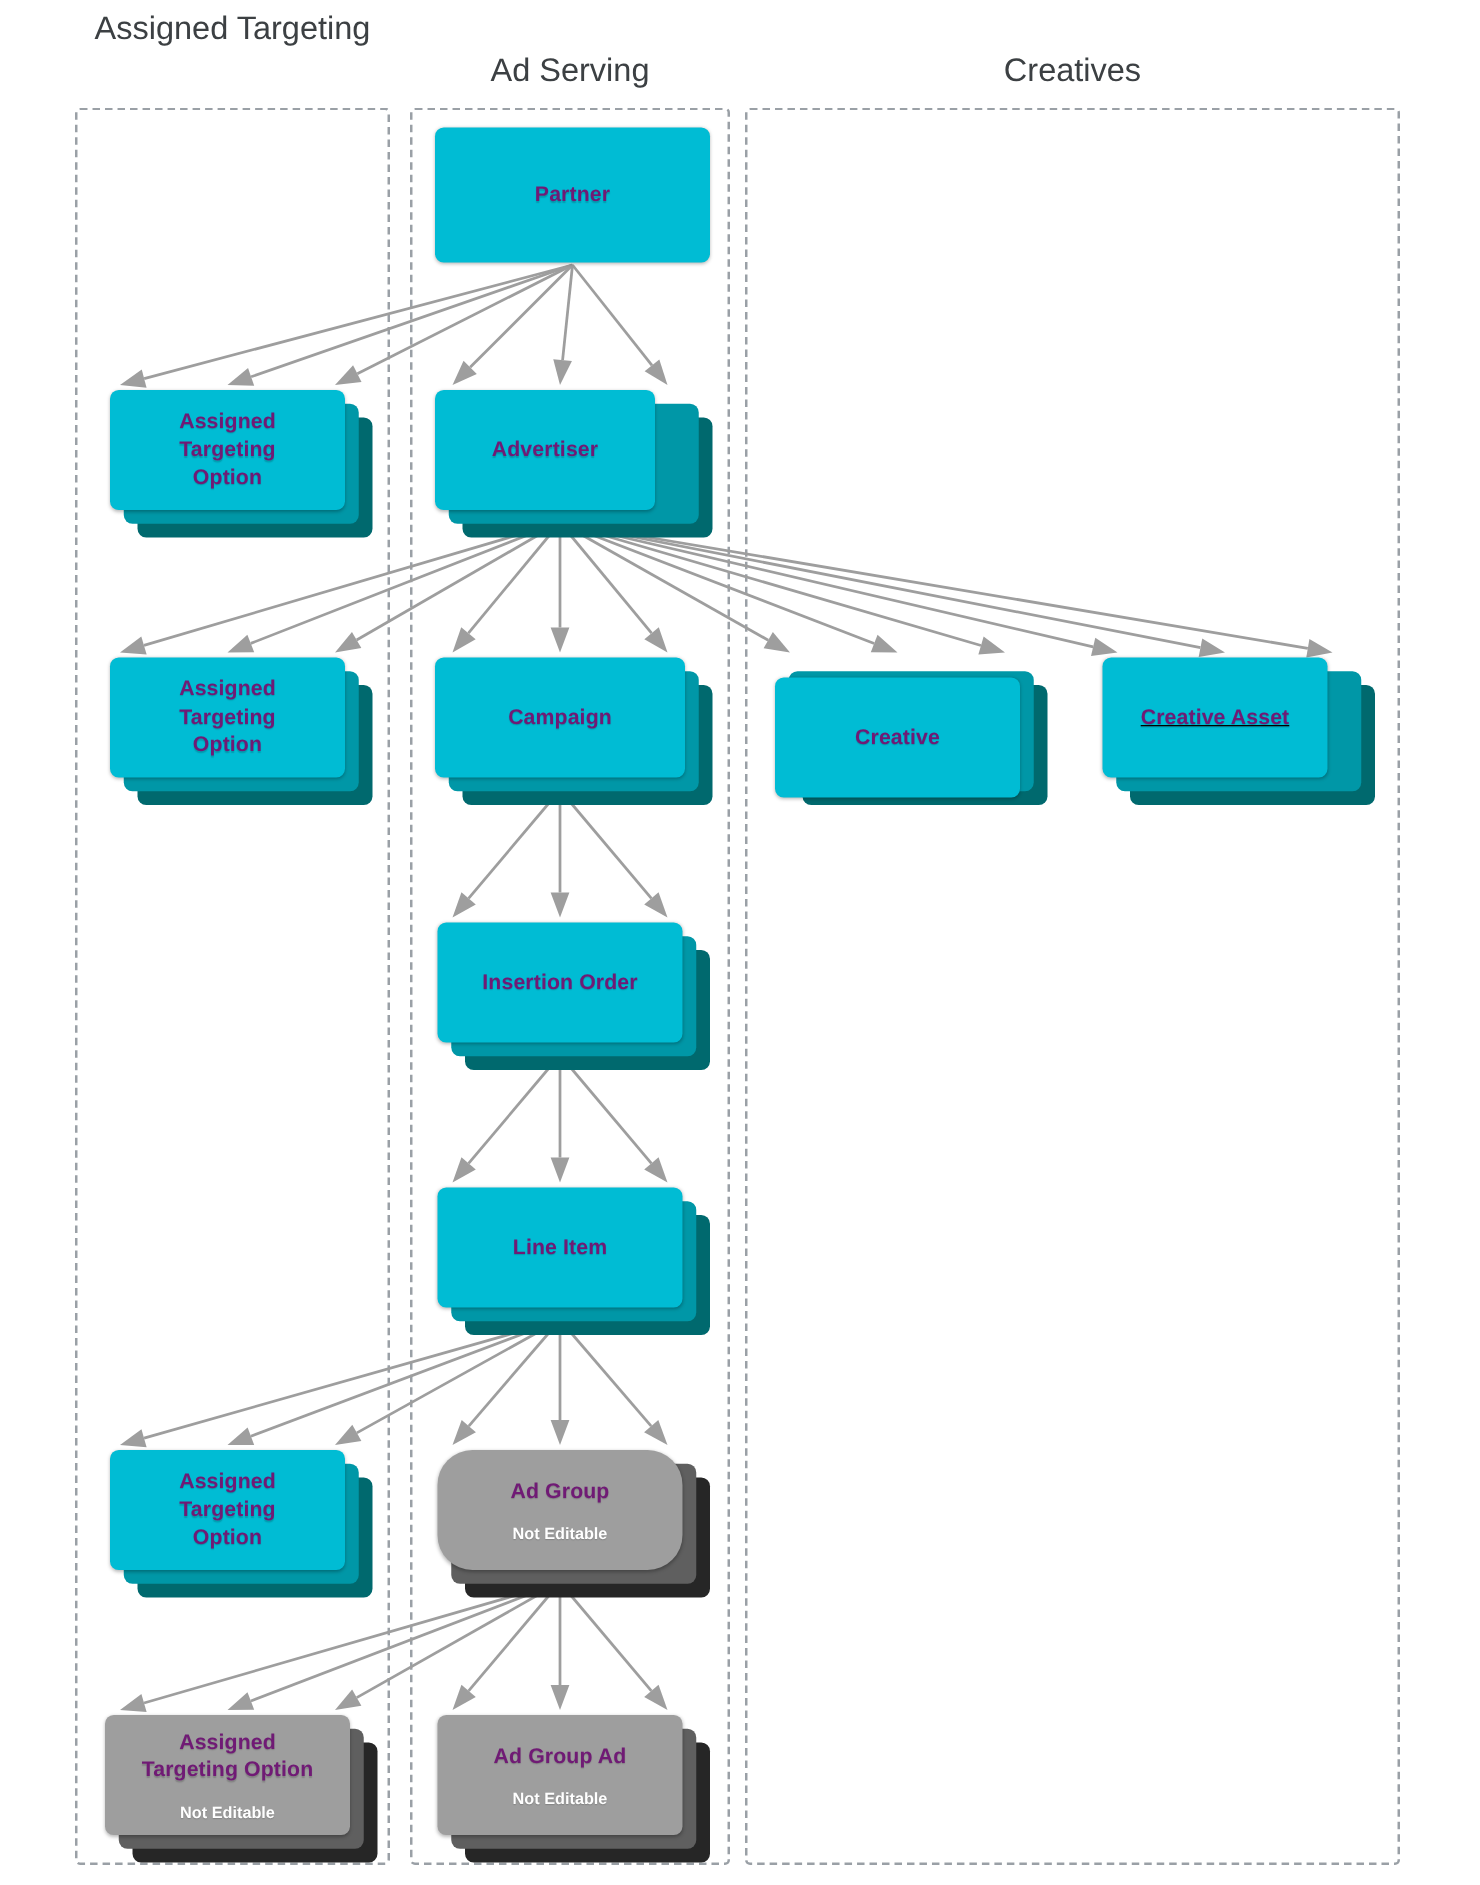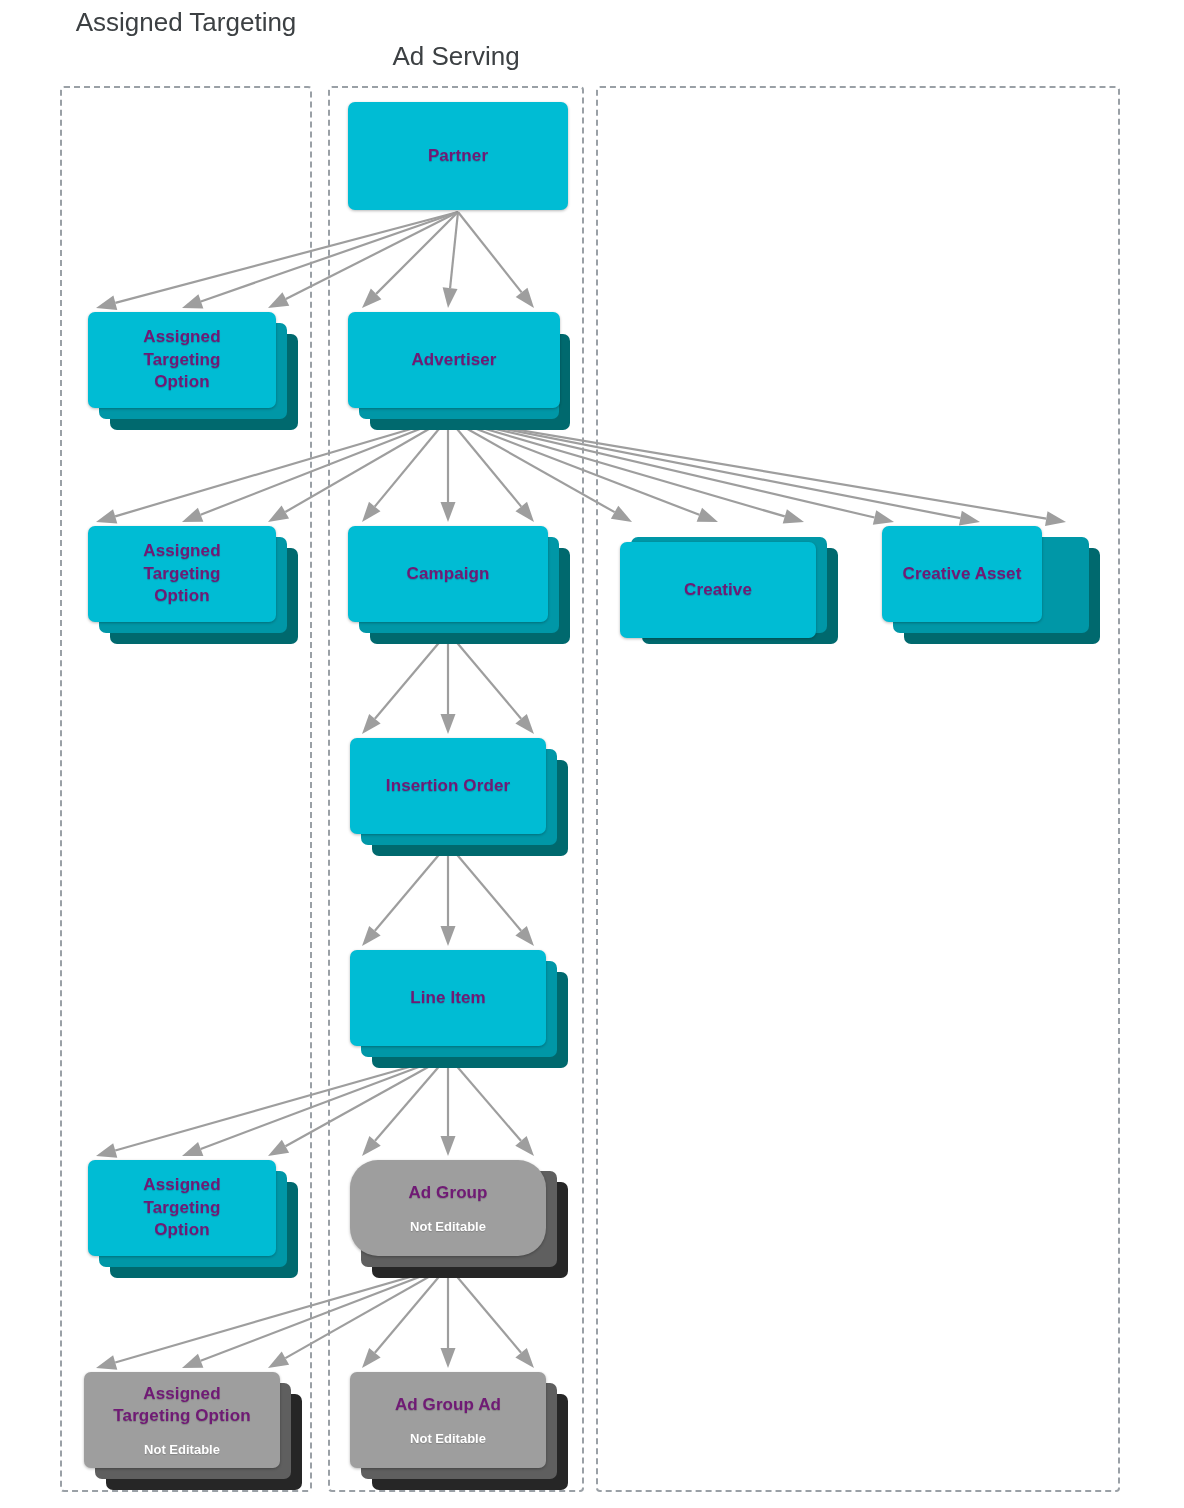--- a/index.html
+++ b/index.html
@@ -98,20 +98,21 @@
   }
 </style>
 </head>
 <body>
 
 <div id="canvas">
 
   <div class="col-header" style="left:328px; top:40px; width:256px;">Ad Serving</div>
   <div class="col-header" style="left:60px; top:6px; width:252px;">Assigned
 Targeting</div>
+  <div class="col-header" style="left:596px; top:40px; width:524px;">Creatives</div>
 
   <div class="lane" style="left:60px; top:86px; width:252px; height:1406px;"></div>
   <div class="lane" style="left:328px; top:86px; width:256px; height:1406px;"></div>
   <div class="lane" style="left:596px; top:86px; width:524px; height:1406px;"></div>
 
   <svg id="edges" viewBox="0 0 1184 1508" xmlns="http://www.w3.org/2000/svg">
       <g>
         <line x1="458" y1="212" x2="115.33177131058736" y2="302.87334241487184" stroke="#9e9e9e" stroke-width="2.2"></line>
         <polygon points="96,308 113.4092747161643,295.62392817340157 117.25426790501041,310.1227566563421" fill="#9e9e9e"></polygon>
         <line x1="458" y1="212" x2="200.88993593412317" y2="301.4295875011745" stroke="#9e9e9e" stroke-width="2.2"></line>
@@ -220,21 +221,21 @@
         <div class="layer mid" style="left: 11px; top: 11px; width: 188px; height: 96px;"></div>
         <div class="layer front" style="left: 0px; top: 0px; width: 188px; height: 96px;">
           <div class="node-title">Assigned
 Targeting
 Option</div>
         </div>
       </div>
       <div class="node cyan" style="left: 348px; top: 312px; width: 200px; height: 96px;">
         <div class="layer back" style="left: 22px; top: 22px; width: 200px; height: 96px;"></div>
         <div class="layer mid" style="left: 11px; top: 11px; width: 200px; height: 96px;"></div>
-        <div class="layer front" style="left: 0px; top: 0px; width: 212px; height: 96px; align-items: center;">
+        <div class="layer front" style="left: 0px; top: 0px; width: 176px; height: 96px; align-items: center;">
           <div class="node-title">Advertiser</div>
         </div>
       </div>
       <div class="node cyan" style="left: 88px; top: 526px; width: 188px; height: 96px;">
         <div class="layer back" style="left: 22px; top: 22px; width: 188px; height: 96px;"></div>
         <div class="layer mid" style="left: 11px; top: 11px; width: 188px; height: 96px;"></div>
         <div class="layer front" style="left: 0px; top: 0px; width: 188px; height: 96px;">
           <div class="node-title">Assigned
 Targeting
 Option</div>
@@ -250,21 +251,21 @@
       <div class="node cyan" style="left: 620px; top: 526px; width: 196px; height: 96px;">
         <div class="layer back" style="left: 22px; top: 22px; width: 196px; height: 96px;"></div>
         <div class="layer mid" style="left: 11px; top: 11px; width: 196px; height: 96px;"></div>
         <div class="layer front" style="left: 0px; top: 16px; width: 196px; height: 96px;">
           <div class="node-title">Creative</div>
         </div>
       </div>
       <div class="node cyan" style="left: 882px; top: 526px; width: 196px; height: 96px;">
         <div class="layer back" style="left: 22px; top: 22px; width: 196px; height: 96px;"></div>
         <div class="layer mid" style="left: 11px; top: 11px; width: 196px; height: 96px;"></div>
-        <div class="layer front" style="left: 0px; top: 0px; width: 160px; height: 96px;">
+        <div class="layer front" style="left: 0px; top: 0px; width: 180px; height: 96px; text-decoration: underline;">
           <div class="node-title">Creative Asset</div>
         </div>
       </div>
       <div class="node cyan" style="left: 350px; top: 738px; width: 196px; height: 96px; padding-left: 23px;">
         <div class="layer back" style="left: 22px; top: 22px; width: 196px; height: 96px;"></div>
         <div class="layer mid" style="left: 11px; top: 11px; width: 196px; height: 96px;"></div>
         <div class="layer front" style="left: 0px; top: 0px; width: 196px; height: 96px;">
           <div class="node-title">Insertion Order</div>
         </div>
       </div>

